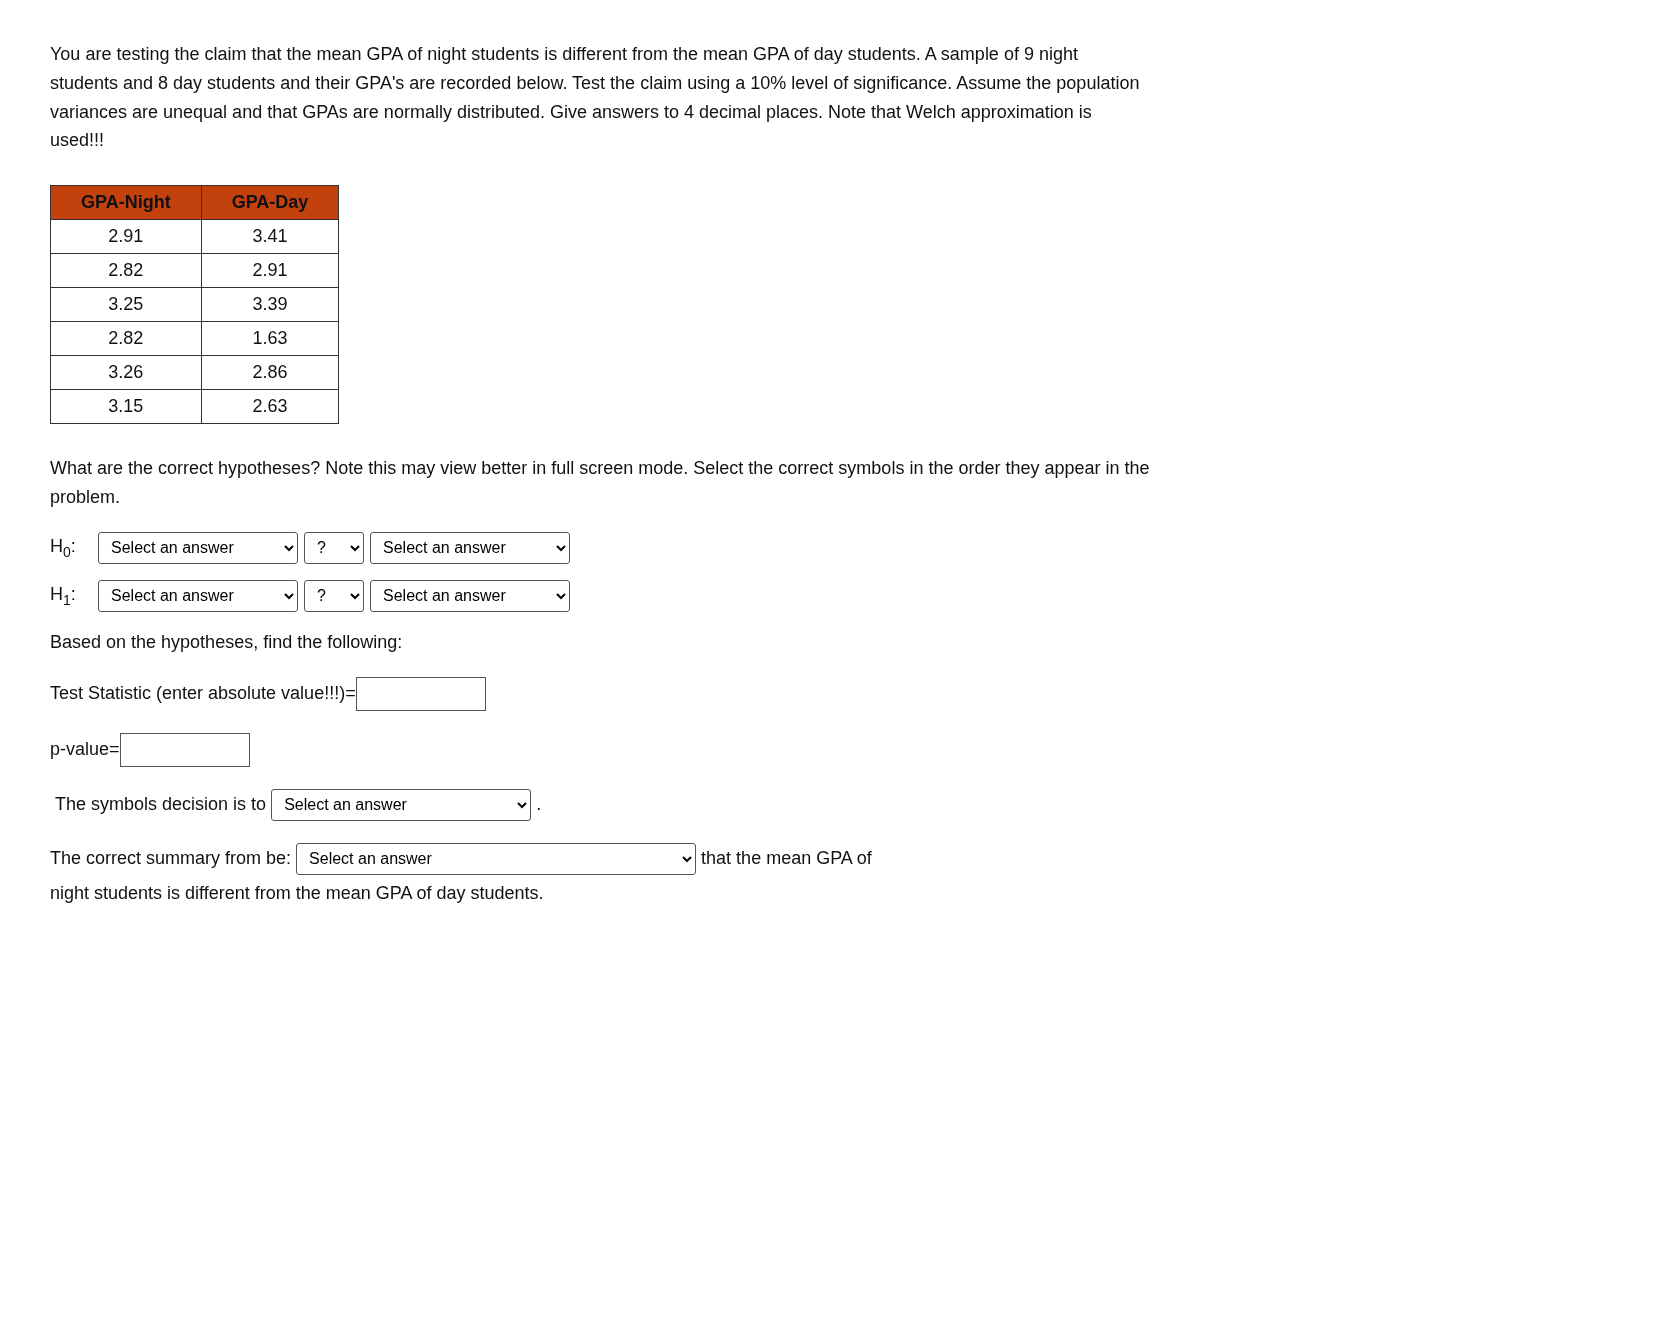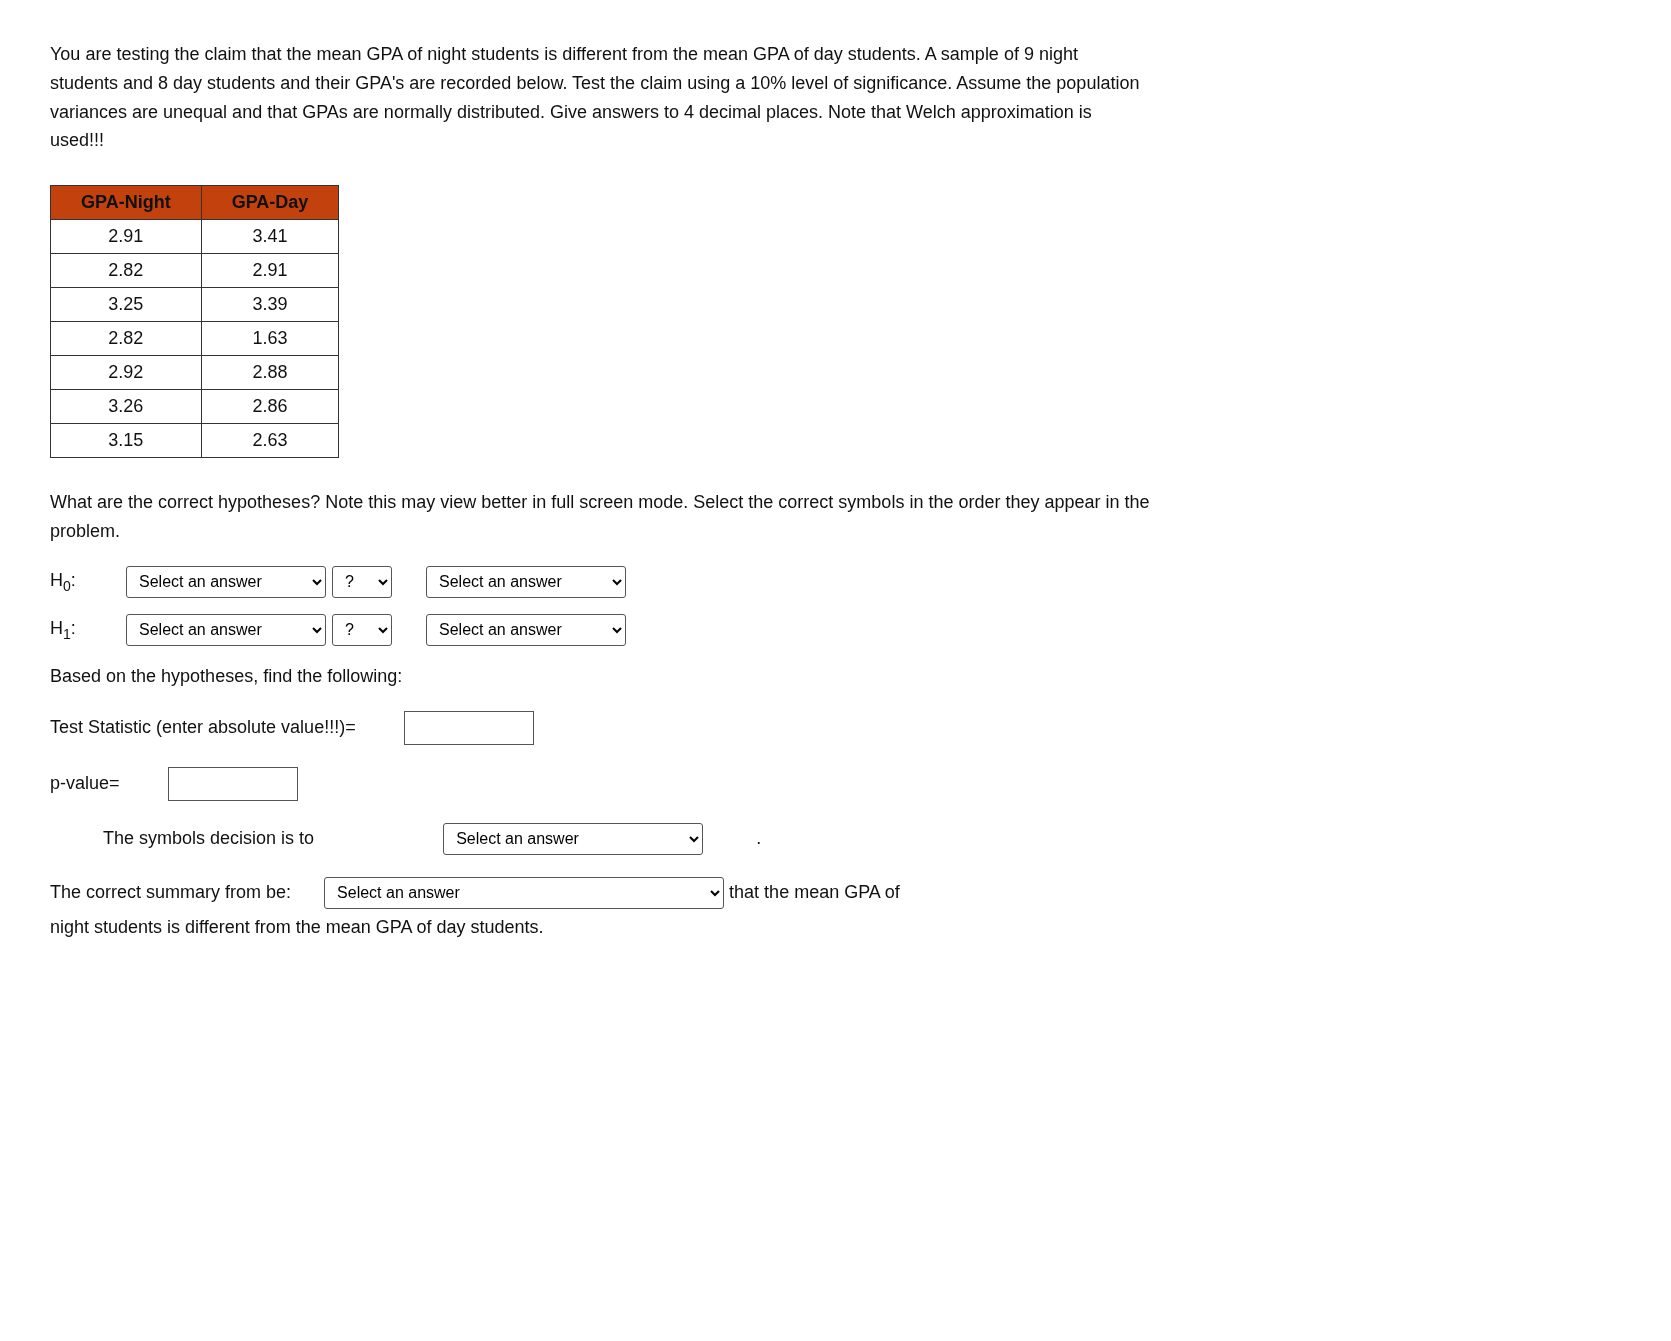--- a/index.html
+++ b/index.html
@@ -49,35 +49,33 @@
       min-width: 40px;
     }
     .dropdown-select {
       font-size: 16px;
       padding: 4px 8px;
       border: 1px solid #555;
       border-radius: 3px;
       background: #fff;
       cursor: pointer;
       height: 32px;
-      margin-left: 28px;
     }
     .small-dropdown {
       width: 60px;
       margin: 0 6px;
     }
     .answer-dropdown {
       width: 200px;
     }
     .field-row {
       display: flex;
       align-items: center;
       margin-bottom: 22px;
       font-size: 18px;
-      gap: 48px;
     }
     .text-input {
       border: 1px solid #555;
       padding: 4px 8px;
       font-size: 16px;
       height: 34px;
       width: 130px;
     }
     .decision-dropdown {
       width: 260px;
@@ -126,24 +124,20 @@
       </tr>
       <tr>
         <td>3.25</td>
         <td>3.39</td>
       </tr>
       <tr>
         <td>2.82</td>
         <td>1.63</td>
       </tr>
       <tr>
-        <td>2.92</td>
-        <td>2.88</td>
-      </tr>
-      <tr>
         <td>3.26</td>
         <td>2.86</td>
       </tr>
       <tr>
         <td>3.15</td>
         <td>2.63</td>
       </tr>
     </tbody>
 </table>
 

